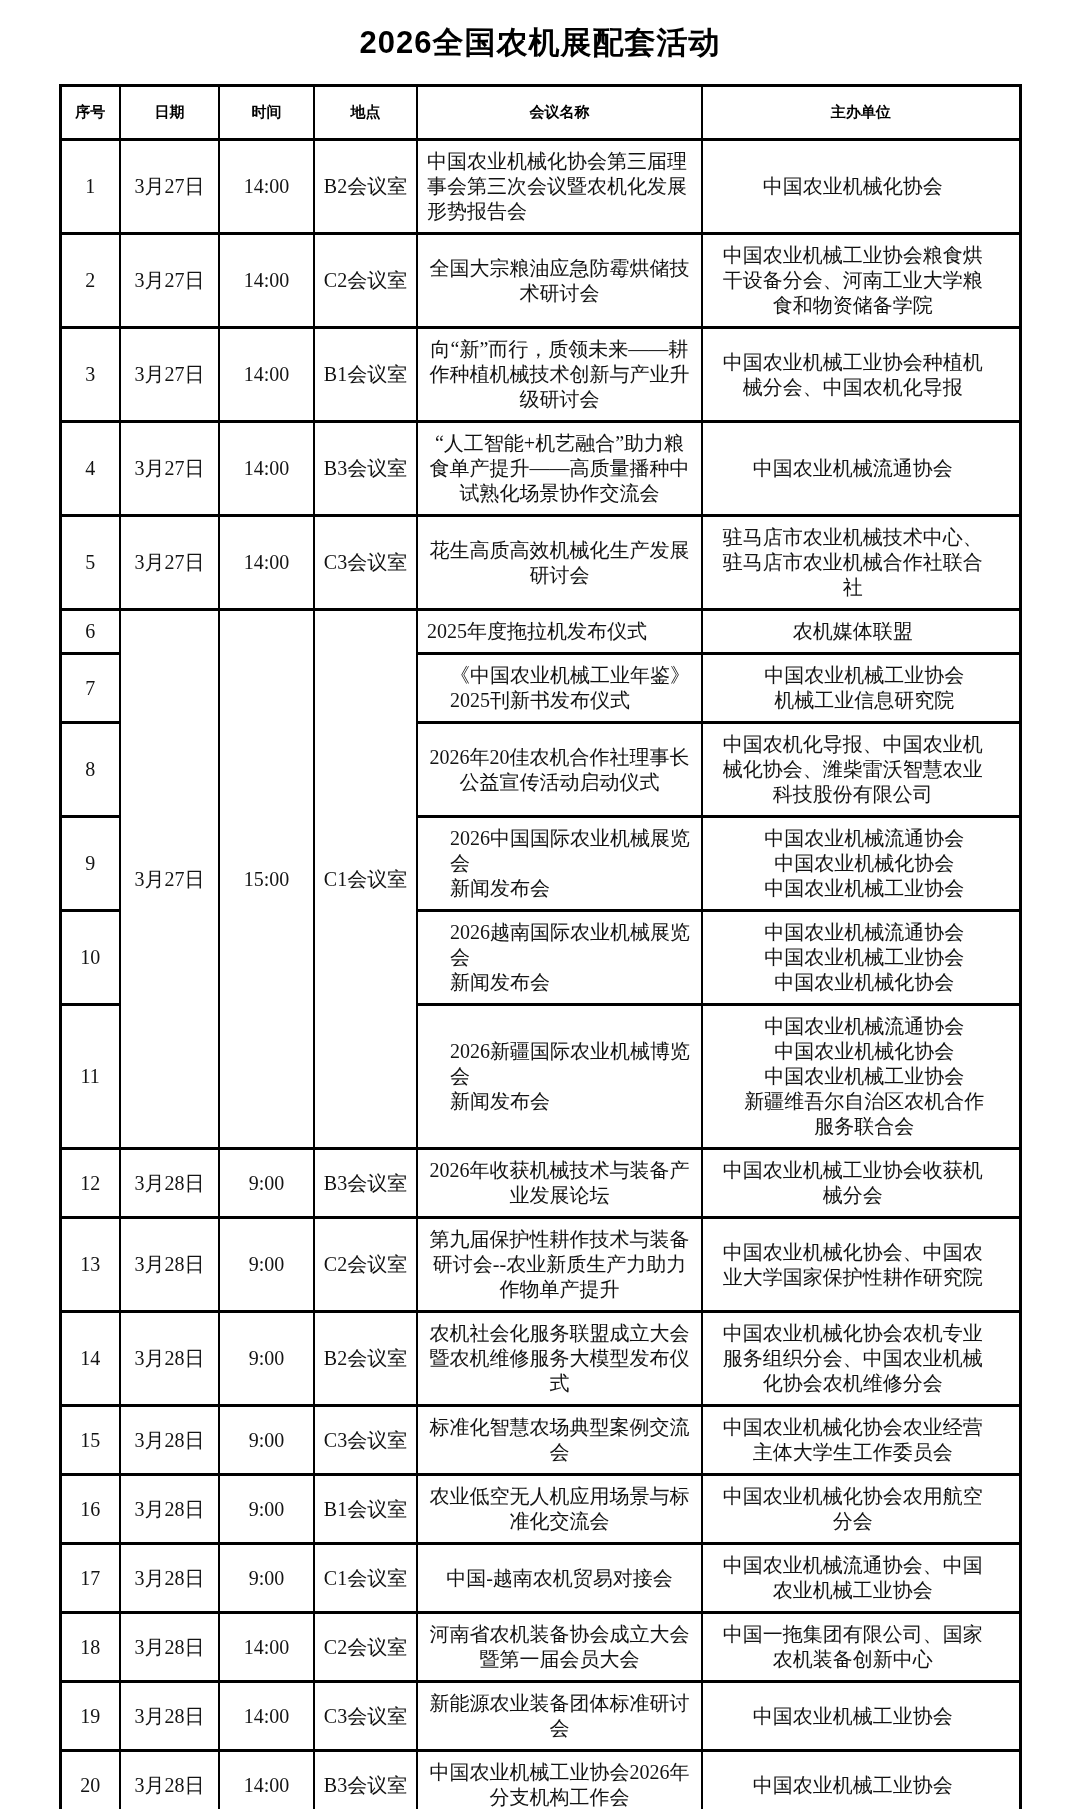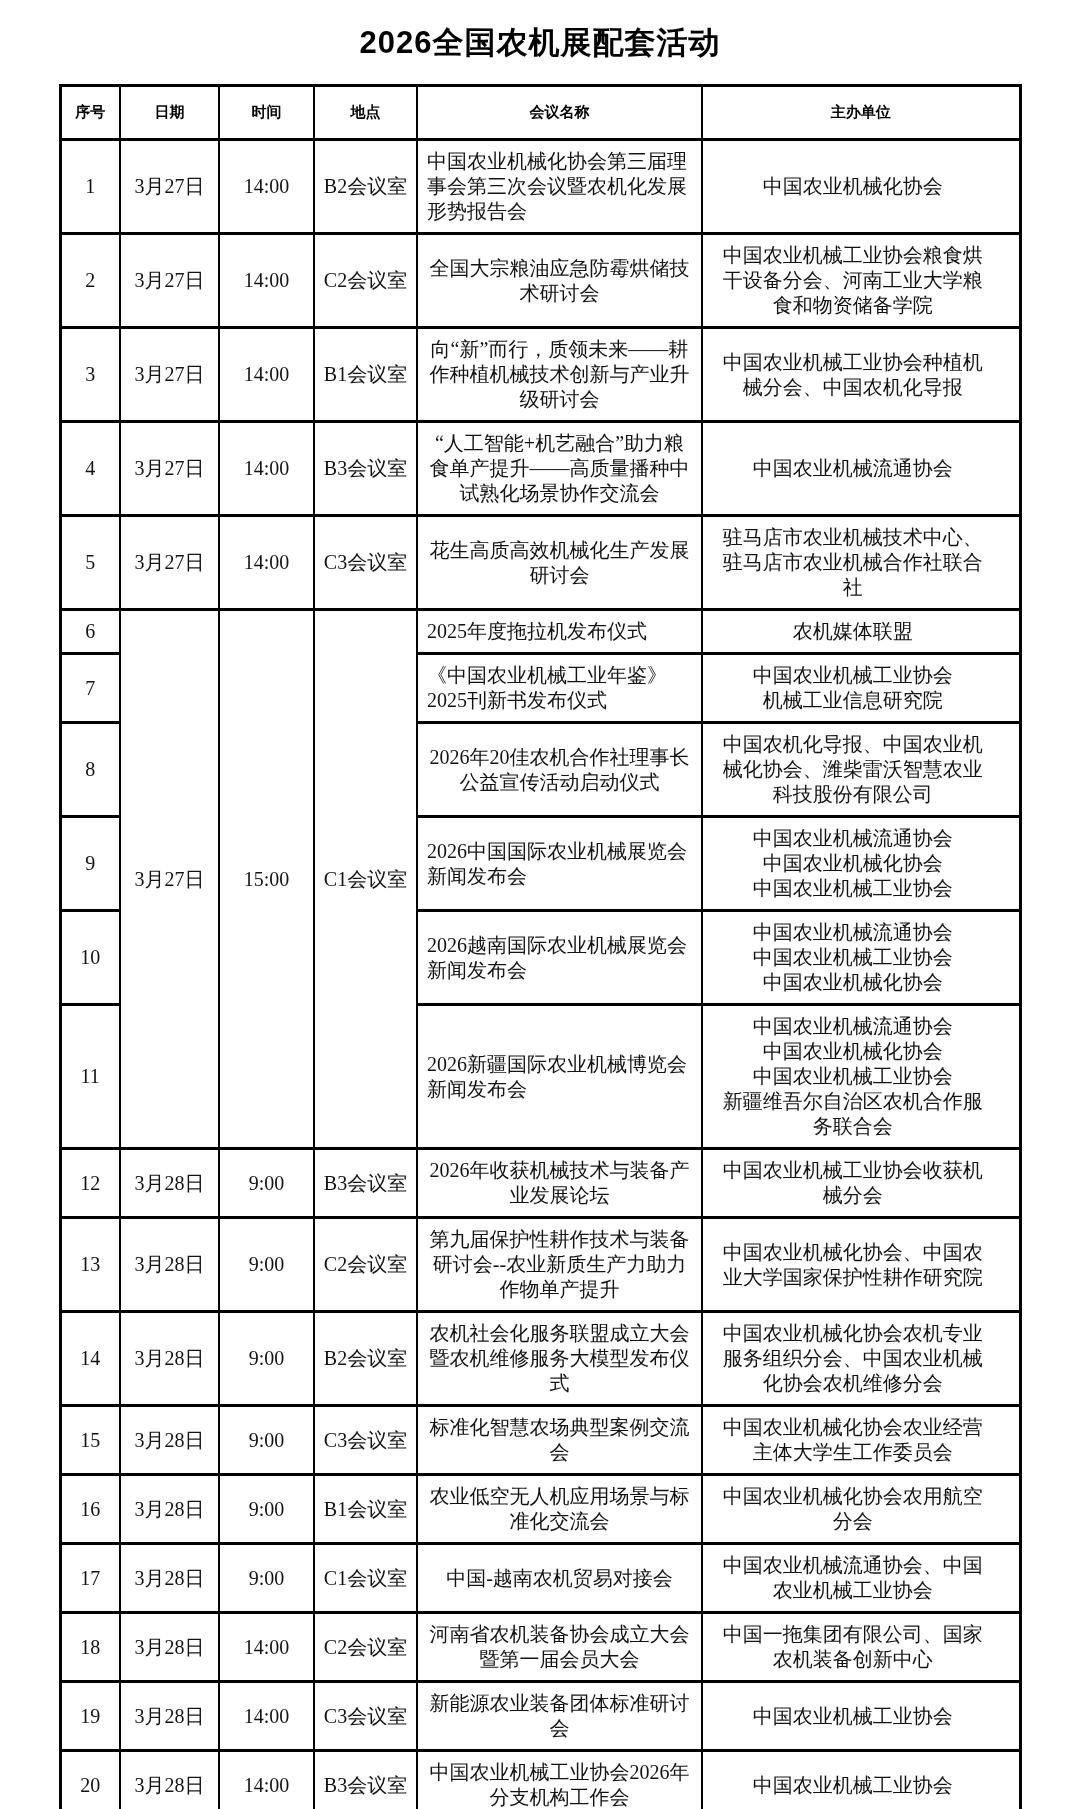--- a/index.html
+++ b/index.html
@@ -43,21 +43,21 @@
   }
   td {
     font-size:20px;
     line-height:25px;
     padding:8px 9px;
   }
   td.c { text-align:center; padding:8px 4px; }
   td.name { text-align:center; }
   td.name.al-center { text-align:left; }
   td.org { text-align:center; padding:8px 26px 8px 10px; }
-  .line { display:block; }
+  .line { display:block;margin-left:23px; }
 </style>
 </head>
 <body>
 
 <div class="page">
   <h1 class="title">2026全国农机展配套活动</h1>
 
   <table class="schedule">
     <colgroup>
       <col style="width:60px">

